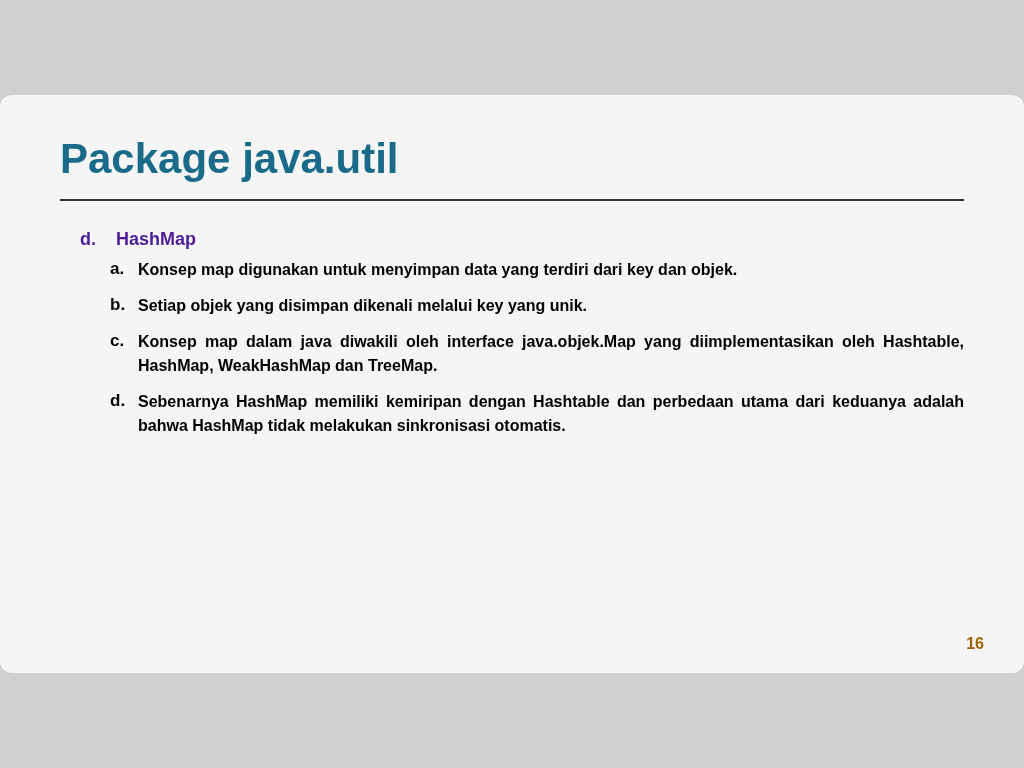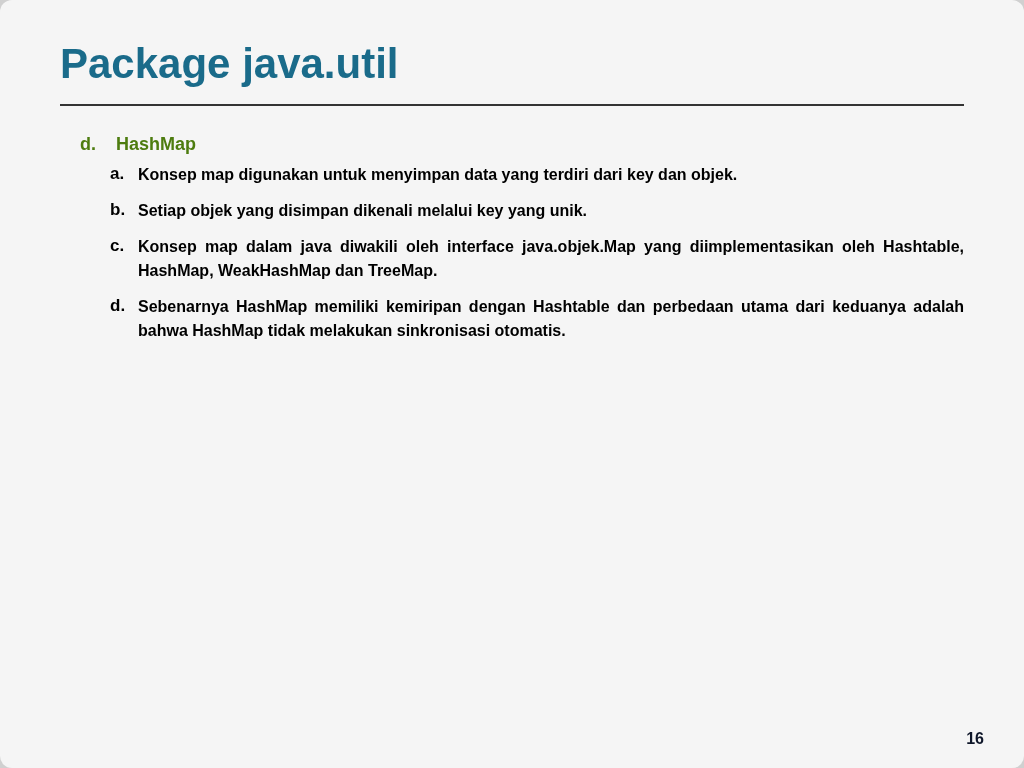--- a/index.html
+++ b/index.html
@@ -12,21 +12,21 @@
       background: #d0d0d0;
       display: flex;
       justify-content: center;
       align-items: center;
       min-height: 100vh;
       font-family: Arial, sans-serif;
     }
 
     .slide-container {
       width: 1024px;
-      height: 768px;
+      height: 578px;
       background: #f5f5f5;
       border-radius: 12px;
       position: relative;
       padding: 40px 60px 60px 60px;
       display: flex;
       flex-direction: column;
     }
 
     .slide-title {
       color: #1a6b8a;
@@ -43,21 +43,21 @@
       padding-left: 20px;
     }
 
     .level1-item {
       margin-bottom: 10px;
     }
 
     .level1-label {
       font-size: 18px;
       font-weight: bold;
-      color: #4d7c0f;
+      color: #4c1d95;
       margin-bottom: 8px;
     }
 
     .level2-list {
       list-style: none;
       padding-left: 30px;
     }
 
     .level2-item {
       display: flex;
@@ -81,21 +81,21 @@
       line-height: 1.5;
       flex: 1;
     }
 
     .page-number {
       position: absolute;
       bottom: 20px;
       right: 40px;
       font-size: 16px;
       font-weight: bold;
-      color: #0f172a;
+      color: #a16207;
     }
   </style>
 </head>
 <body>
 
 <div class="slide-container">
 
   <h1 class="slide-title">Package java.util</h1>
 
   <div class="content-area">

